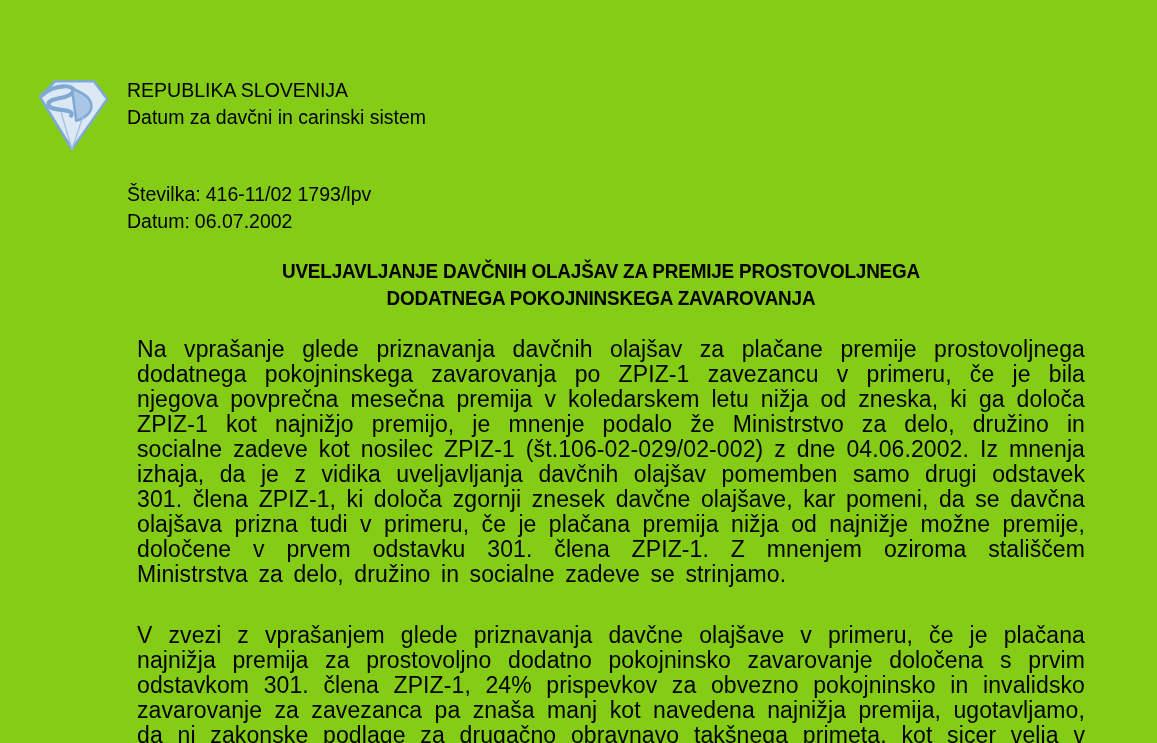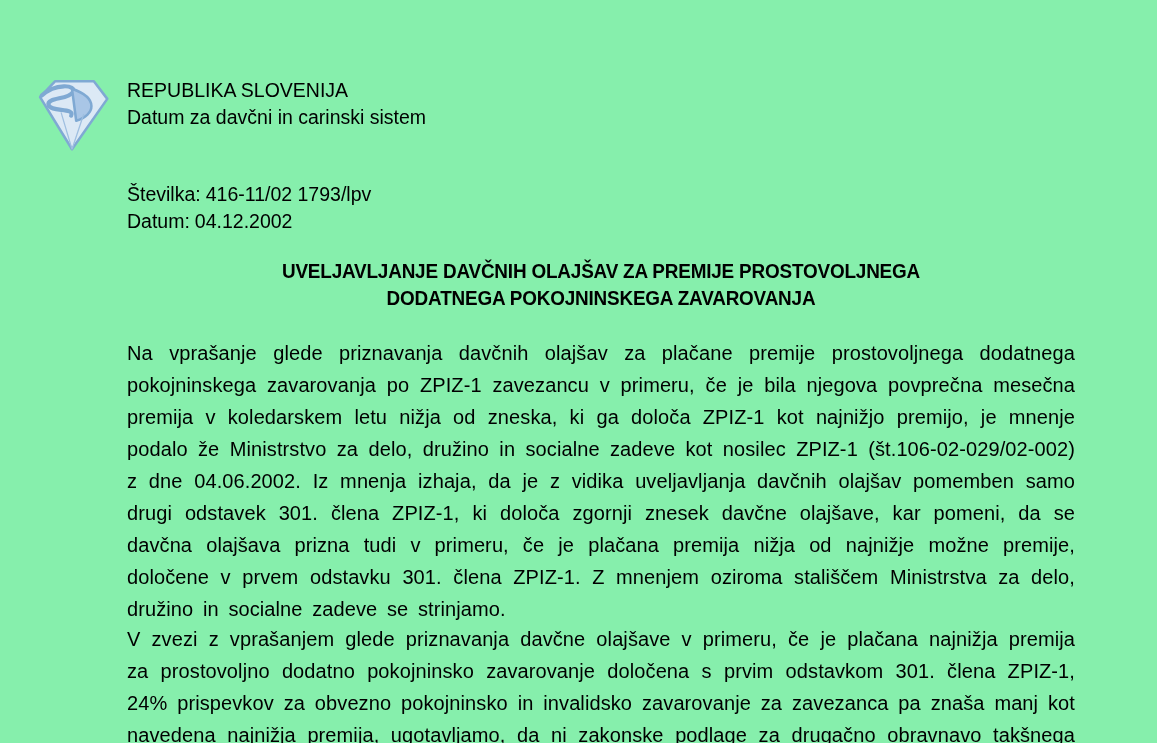--- a/index.html
+++ b/index.html
@@ -6,21 +6,21 @@
   html, body {
     width: 1157px; height: 743px;
     background: #ffffff;
     overflow: hidden;
     font-family: "Liberation Sans", "DejaVu Sans", sans-serif;
     color: #000000;
   }
   .page {
     position: relative;
     width: 1157px; height: 743px;
-    background: #86efac;
+    background: #84cc16;
   }
   .logo {
     position: absolute;
     left: 30px; top: 74px;
     width: 84px; height: 80px;
   }
   .logo svg { width: 100%; height: 100%; }
   .letterhead {
     position: absolute;
     left: 127px; top: 77px;
@@ -45,24 +45,24 @@
     font-size: 21px;
     line-height: 27px;
     letter-spacing: -0.2px;
     transform: scaleX(0.9);
     transform-origin: 50% 0;
     white-space: nowrap;
   }
   .title-line { display: block; }
   .body-paragraph {
     position: absolute;
-    left: 127px;
+    left: 137px;
     width: 948px;
-    font-size: 20px;
-    line-height: 32px;
+    font-size: 23px;
+    line-height: 25px;
     letter-spacing: 0.1px;
     word-spacing: 4px;
     text-align: justify;
   }
   .paragraph-1 { top: 337px; }
   .paragraph-2 { top: 623px; }
 </style>
 </head>
 <body>
 
@@ -80,21 +80,21 @@
   <div class="letterhead">
     <div>REPUBLIKA SLOVENIJA</div>
     <div>Datum za davčni in carinski sistem</div>
   </div>
 
   <div class="reference">
     <div>
       <span>Številka:</span><span class="ref-value">416-11/02 1793/lpv</span>
     </div>
     <div>
-      <span>Datum:</span><span class="ref-value">04.12.2002</span>
+      <span>Datum:</span><span class="ref-value">06.07.2002</span>
     </div>
   </div>
 
   <div class="title-block">
     <span class="title-line">UVELJAVLJANJE DAVČNIH OLAJŠAV ZA PREMIJE PROSTOVOLJNEGA</span>
     <span class="title-line">DODATNEGA POKOJNINSKEGA ZAVAROVANJA</span>
   </div>
 
   <p class="body-paragraph paragraph-1">Na vprašanje glede priznavanja davčnih olajšav za plačane premije prostovoljnega dodatnega pokojninskega zavarovanja po ZPIZ-1 zavezancu v primeru, če je bila njegova povprečna mesečna premija v koledarskem letu nižja od zneska, ki ga določa ZPIZ-1 kot najnižjo premijo, je mnenje podalo že Ministrstvo za delo, družino in socialne zadeve kot nosilec ZPIZ-1 (št.106-02-029/02-002) z dne 04.06.2002. Iz mnenja izhaja, da je z vidika uveljavljanja davčnih olajšav pomemben samo drugi odstavek 301. člena ZPIZ-1, ki določa zgornji znesek davčne olajšave, kar pomeni, da se davčna olajšava prizna tudi v primeru, če je plačana premija nižja od najnižje možne premije, določene v prvem odstavku 301. člena ZPIZ-1. Z mnenjem oziroma stališčem Ministrstva za delo, družino in socialne zadeve se strinjamo.</p>
 

